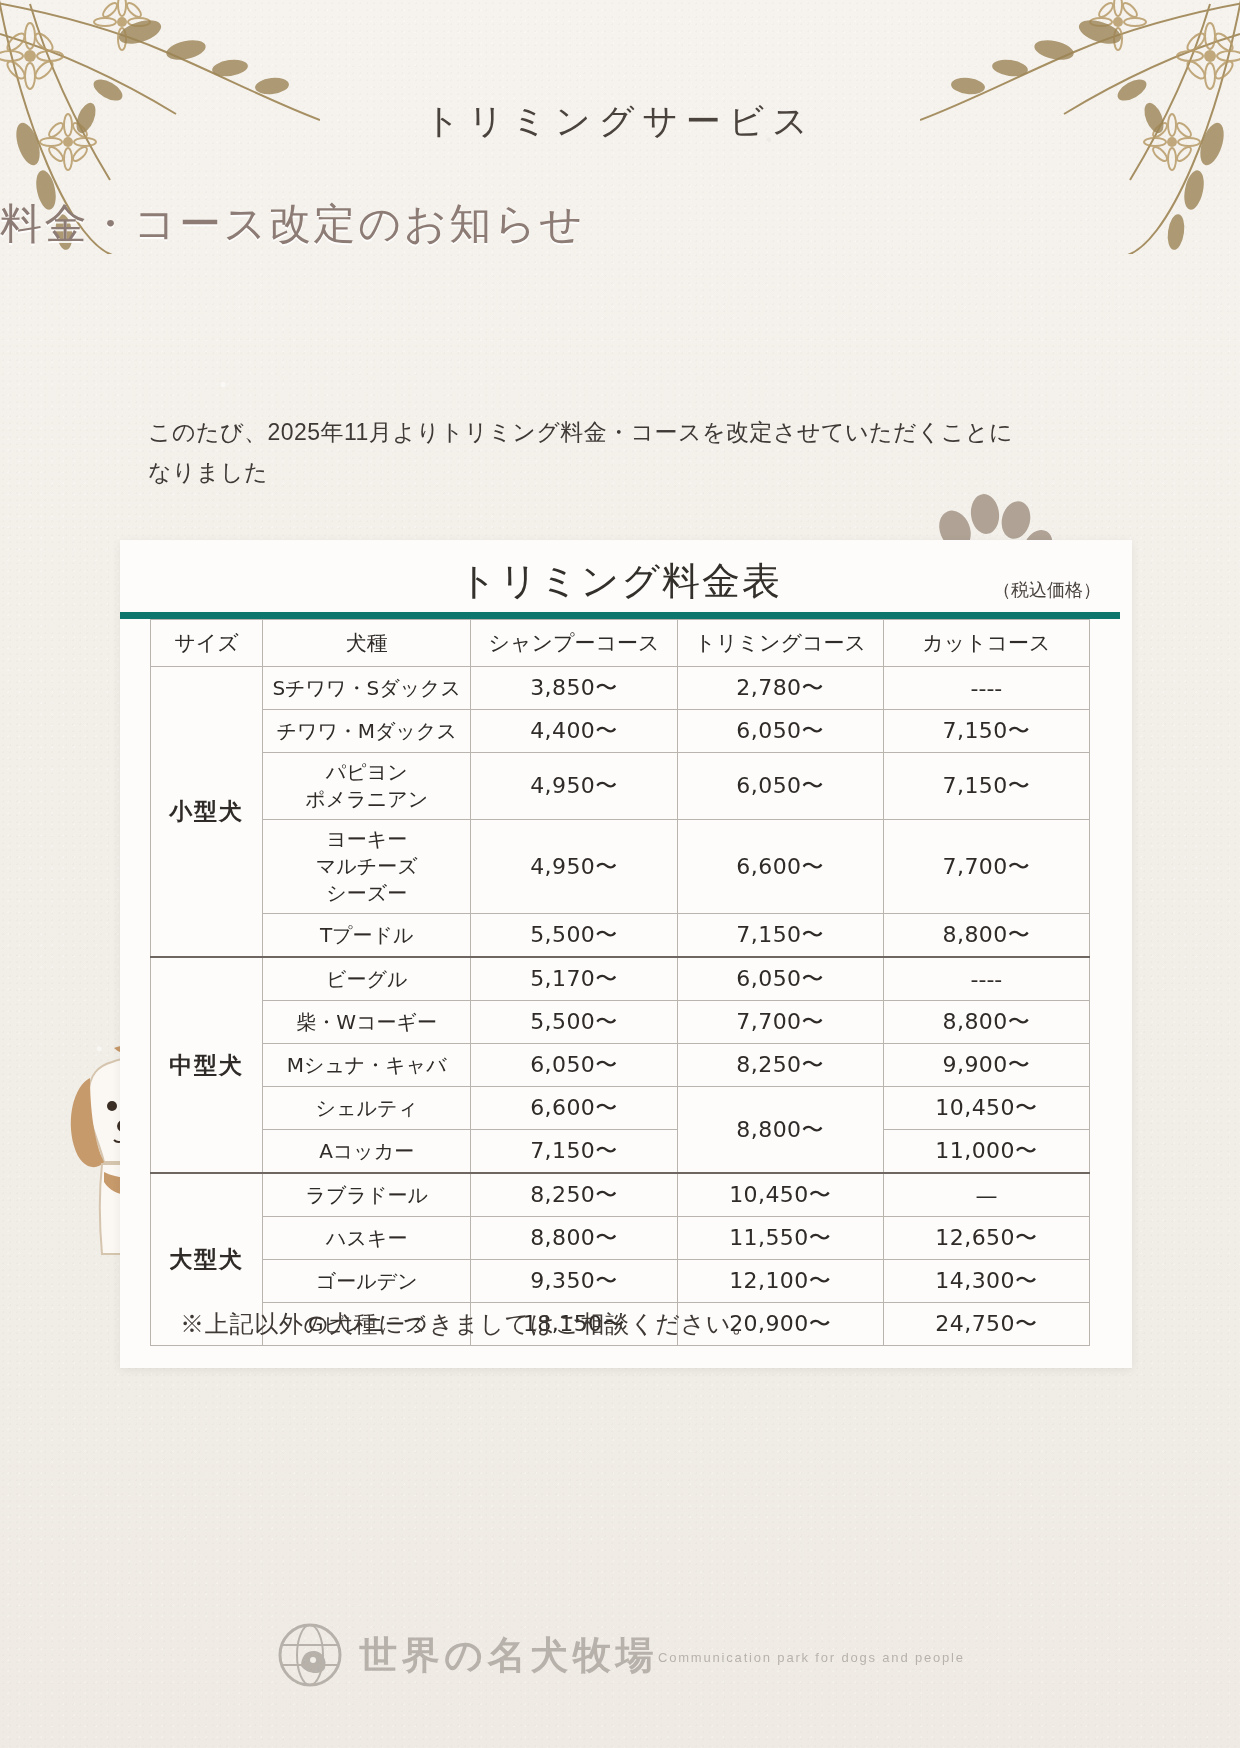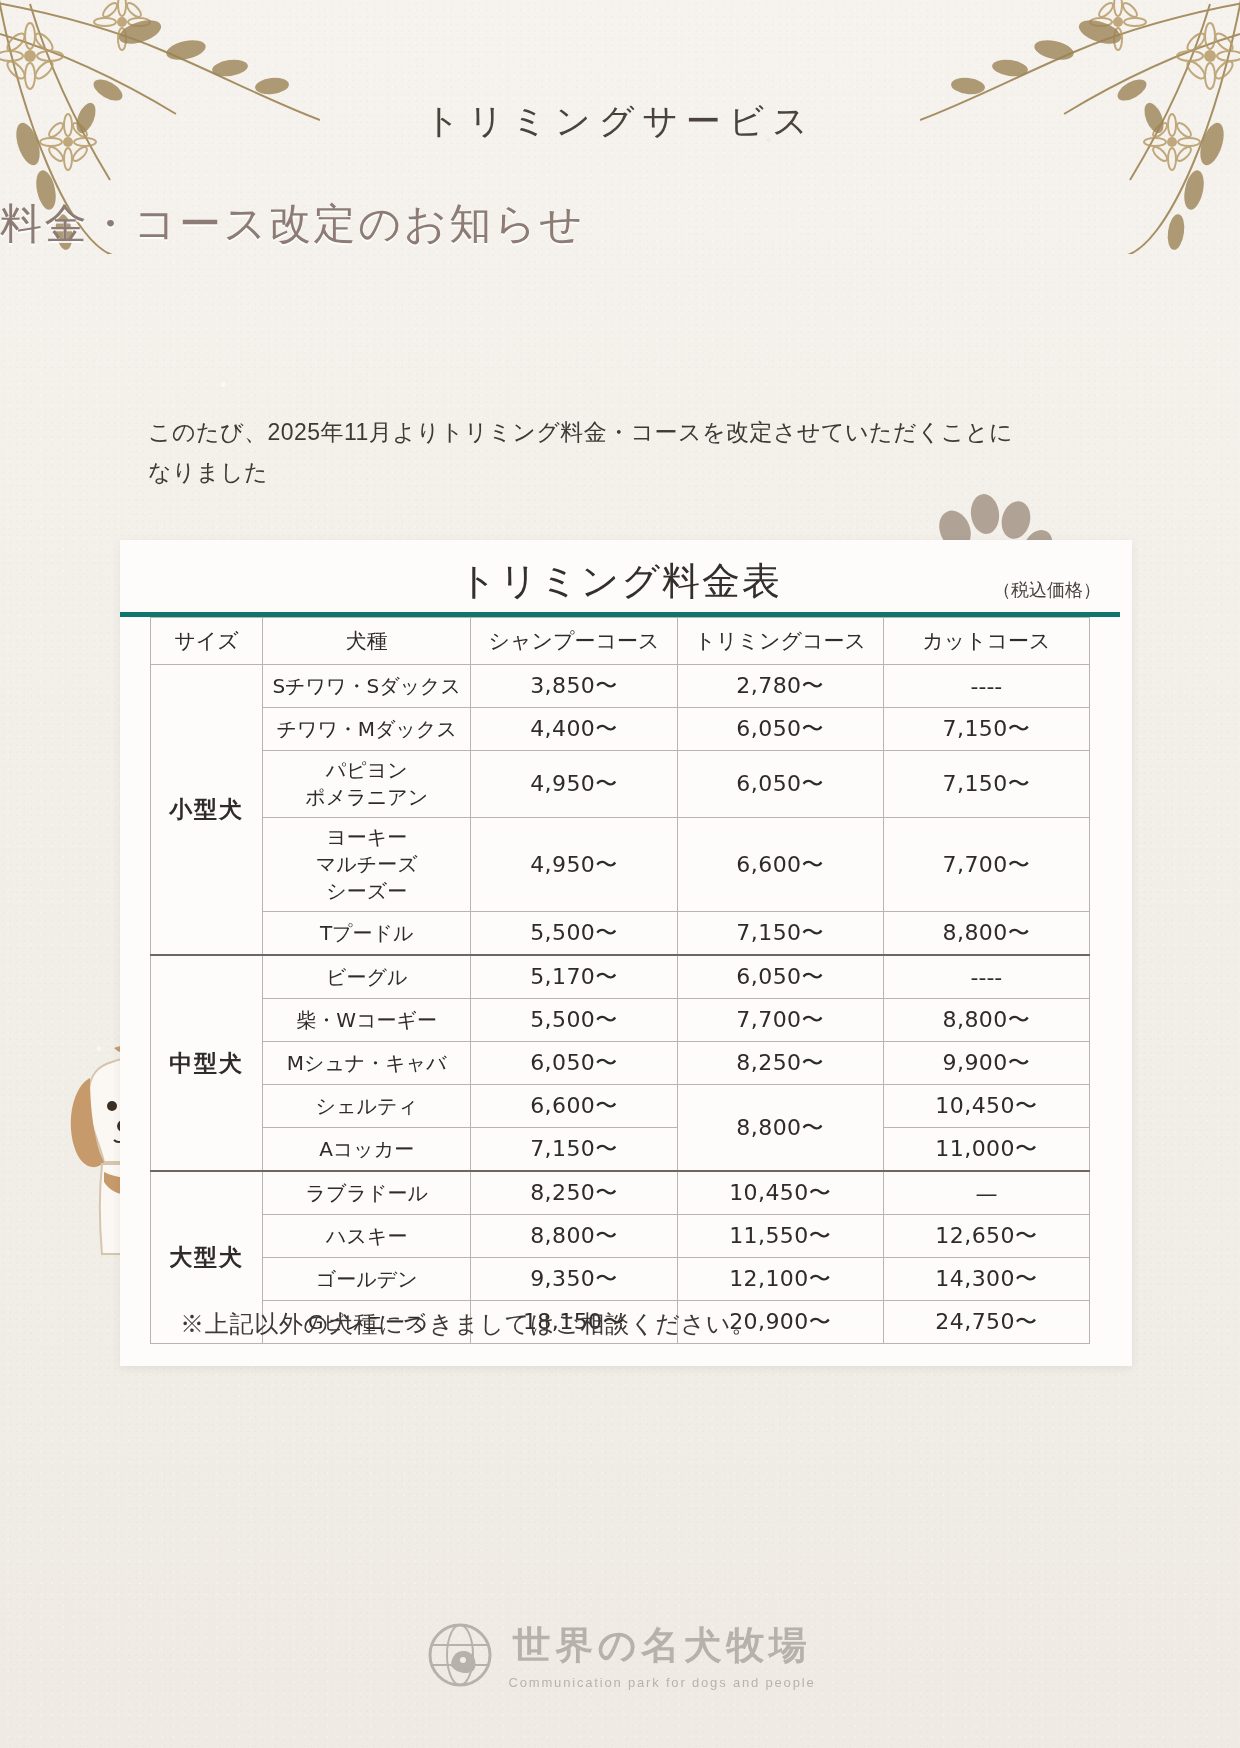--- a/index.html
+++ b/index.html
@@ -108,38 +108,38 @@
     font-weight:normal;
   }
   col.c-size{width:112px;}
   col.c-breed{width:208px;}
   col.c-col{width:206px;}
   td.size-cell{font-size:23px;font-weight:bold;letter-spacing:.08em;}
   td.breed{font-size:20px;line-height:1.35;}
   td.price{font-size:22px;letter-spacing:.02em;}
   td.dash{font-size:22px;color:#2f2b28;}
   .brd-thick{border-top:2px solid #6e6761;}
-  .tbl-wrap{border-top:5px solid #0f766e;}
+  .tbl-wrap{border-top:7px solid #0f766e;}
 
   
   .notes{
     position:absolute;left:148px;top:1300px;width:960px;
     font-size:24px;line-height:2.0;color:#3f3935;
     letter-spacing:.03em;
     margin-left:32px;
   }
 
   
   .footer{
     position:absolute;left:0;right:0;bottom:58px;
     display:flex;align-items:center;justify-content:center;gap:14px;
     opacity:.42;
   }
   .logo-text{
-    display:flex;flex-direction:column;align-items:center;
+    display:flex;flex-direction:row;align-items:center;
   }
   .logo-main{
     font-size:38px;letter-spacing:.12em;color:#6b635c;font-weight:bold;
     font-family:"DejaVu Sans", sans-serif;
   }
   .logo-sub{
     font-size:13px;letter-spacing:.14em;color:#6b635c;margin-top:4px;
   }
 </style>
 </head>

